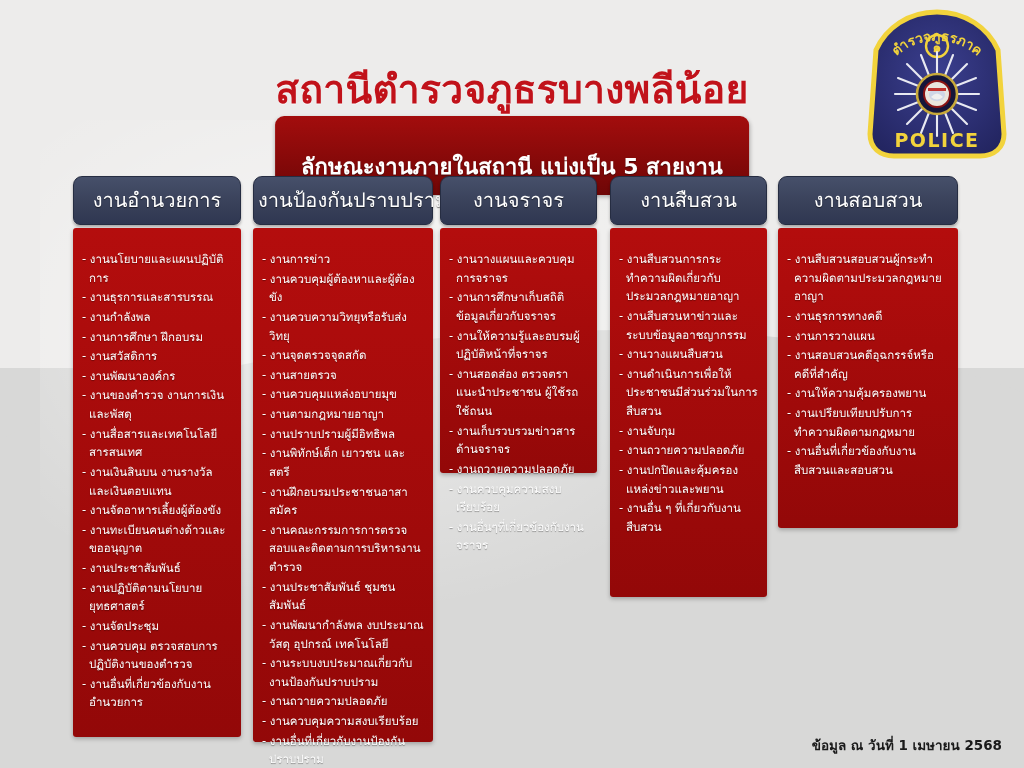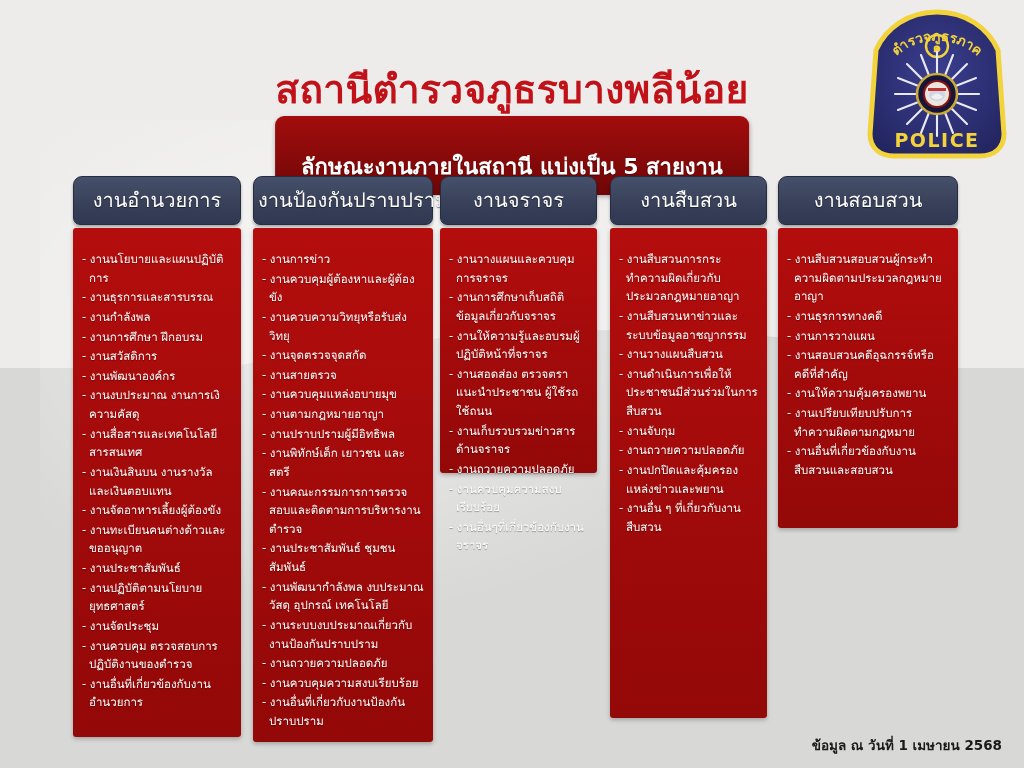--- a/index.html
+++ b/index.html
@@ -78,21 +78,21 @@
   }
 
   
   #col-0{left:73px;width:168px;}
   #col-0 .col-body{height:509px;}
   #col-1{left:253px;width:180px;}
   #col-1 .col-body{height:514px;}
   #col-2{left:440px;width:157px;}
   #col-2 .col-body{height:245px;}
   #col-3{left:610px;width:157px;}
-  #col-3 .col-body{height:490px;}
+  #col-3 .col-body{height:369px;}
   #col-4{left:778px;width:180px;}
   #col-4 .col-body{height:300px;}
 
   
   #footer-note{
     position:absolute;right:22px;bottom:12px;
     font-size:13.5px;font-weight:bold;color:#1a1a1a;white-space:nowrap;
   }
 </style>
 </head>
@@ -167,21 +167,21 @@
     <div class="col-head">
       <div class="htxt">งานอำนวยการ</div>
     </div>
     <div class="col-body">
       <div class="item">- งานนโยบายและแผนปฏิบัติการ</div>
       <div class="item">- งานธุรการและสารบรรณ</div>
       <div class="item">- งานกำลังพล</div>
       <div class="item">- งานการศึกษา ฝึกอบรม</div>
       <div class="item">- งานสวัสดิการ</div>
       <div class="item">- งานพัฒนาองค์กร</div>
-      <div class="item">- งานงบประมาณ งานการเงิความคัสดุ</div>
+      <div class="item">- งานของตำรวจ งานการเงินและพัสดุ</div>
       <div class="item">- งานสื่อสารและเทคโนโลยีสารสนเทศ</div>
       <div class="item">- งานเงินสินบน งานรางวัลและเงินตอบแทน</div>
       <div class="item">- งานจัดอาหารเลี้ยงผู้ต้องขัง</div>
       <div class="item">- งานทะเบียนคนต่างด้าวและขออนุญาต</div>
       <div class="item">- งานประชาสัมพันธ์</div>
       <div class="item">- งานปฏิบัติตามนโยบายยุทธศาสตร์</div>
       <div class="item">- งานจัดประชุม</div>
       <div class="item">- งานควบคุม ตรวจสอบการปฏิบัติงานของตำรวจ</div>
       <div class="item">- งานอื่นที่เกี่ยวข้องกับงานอำนวยการ</div>
     </div>
@@ -194,20 +194,21 @@
     <div class="col-body">
       <div class="item">- งานการข่าว</div>
       <div class="item">- งานควบคุมผู้ต้องหาและผู้ต้องขัง</div>
       <div class="item">- งานควบความวิทยุหรือรับส่งวิทยุ</div>
       <div class="item">- งานจุดตรวจจุดสกัด</div>
       <div class="item">- งานสายตรวจ</div>
       <div class="item">- งานควบคุมแหล่งอบายมุข</div>
       <div class="item">- งานตามกฎหมายอาญา</div>
       <div class="item">- งานปราบปรามผู้มีอิทธิพล</div>
       <div class="item">- งานพิทักษ์เด็ก เยาวชน และสตรี</div>
+      <div class="item">- งานฝึกอบรมประชาชนอาสาสมัคร</div>
       <div class="item">- งานคณะกรรมการการตรวจสอบและติดตามการบริหารงานตำรวจ</div>
       <div class="item">- งานประชาสัมพันธ์ ชุมชนสัมพันธ์</div>
       <div class="item">- งานพัฒนากำลังพล งบประมาณ วัสดุ อุปกรณ์ เทคโนโลยี</div>
       <div class="item">- งานระบบงบประมาณเกี่ยวกับงานป้องกันปราบปราม</div>
       <div class="item">- งานถวายความปลอดภัย</div>
       <div class="item">- งานควบคุมความสงบเรียบร้อย</div>
       <div class="item">- งานอื่นที่เกี่ยวกับงานป้องกันปราบปราม</div>
     </div>
   </div>
 

